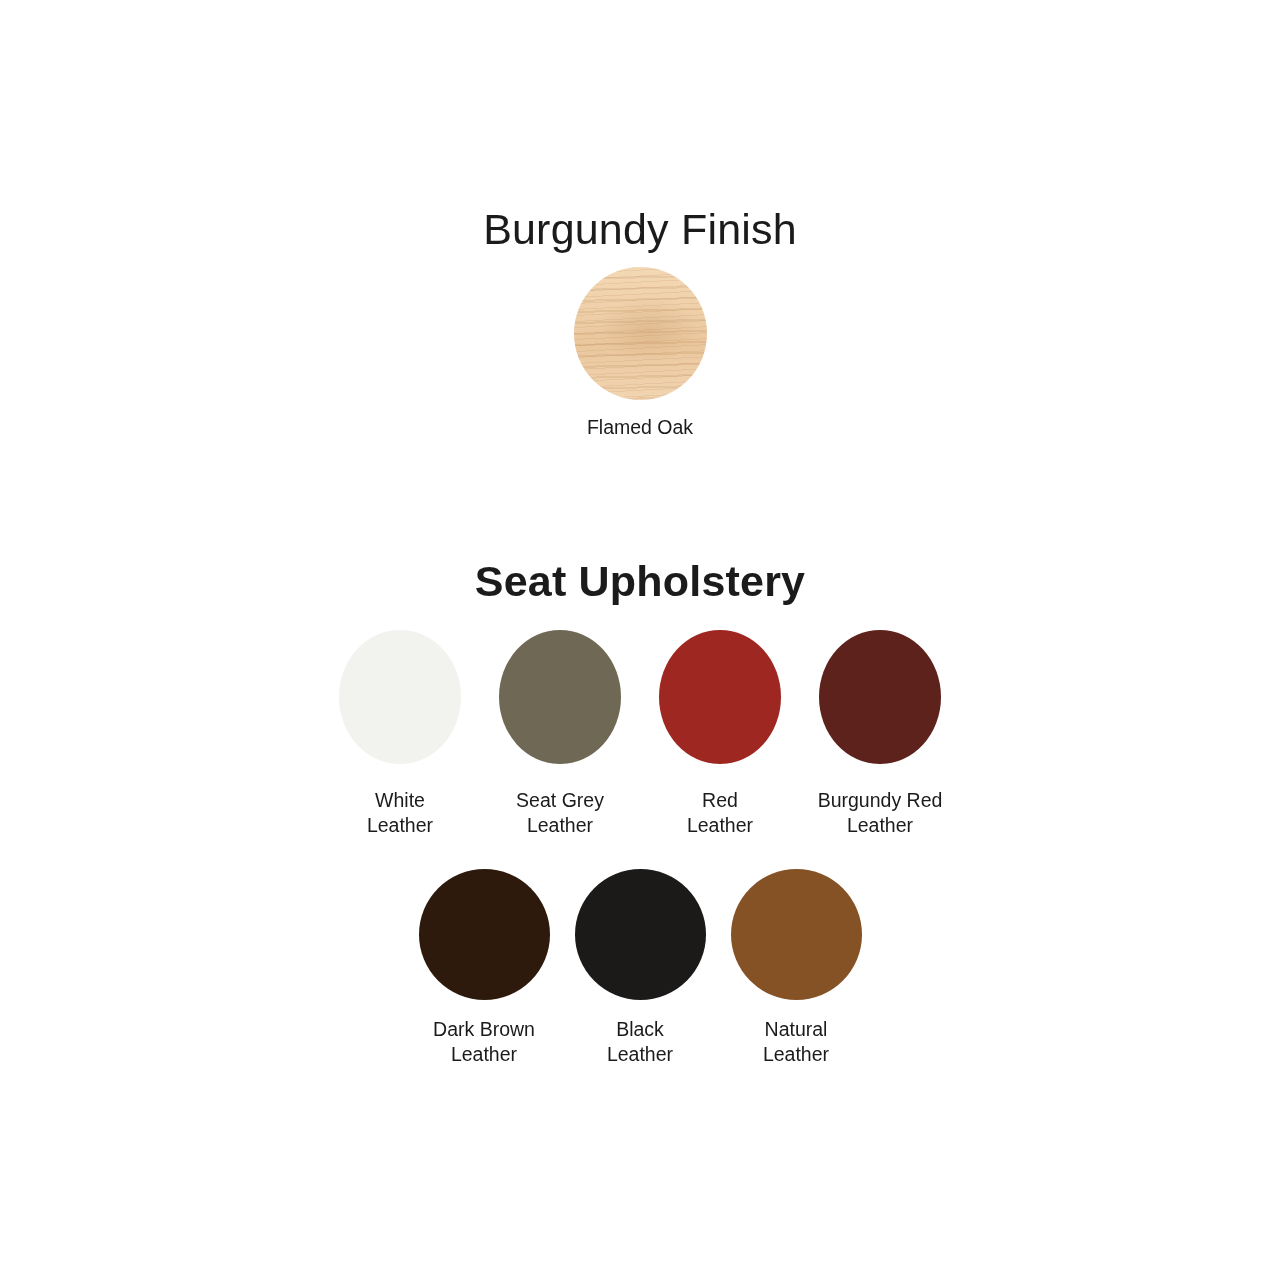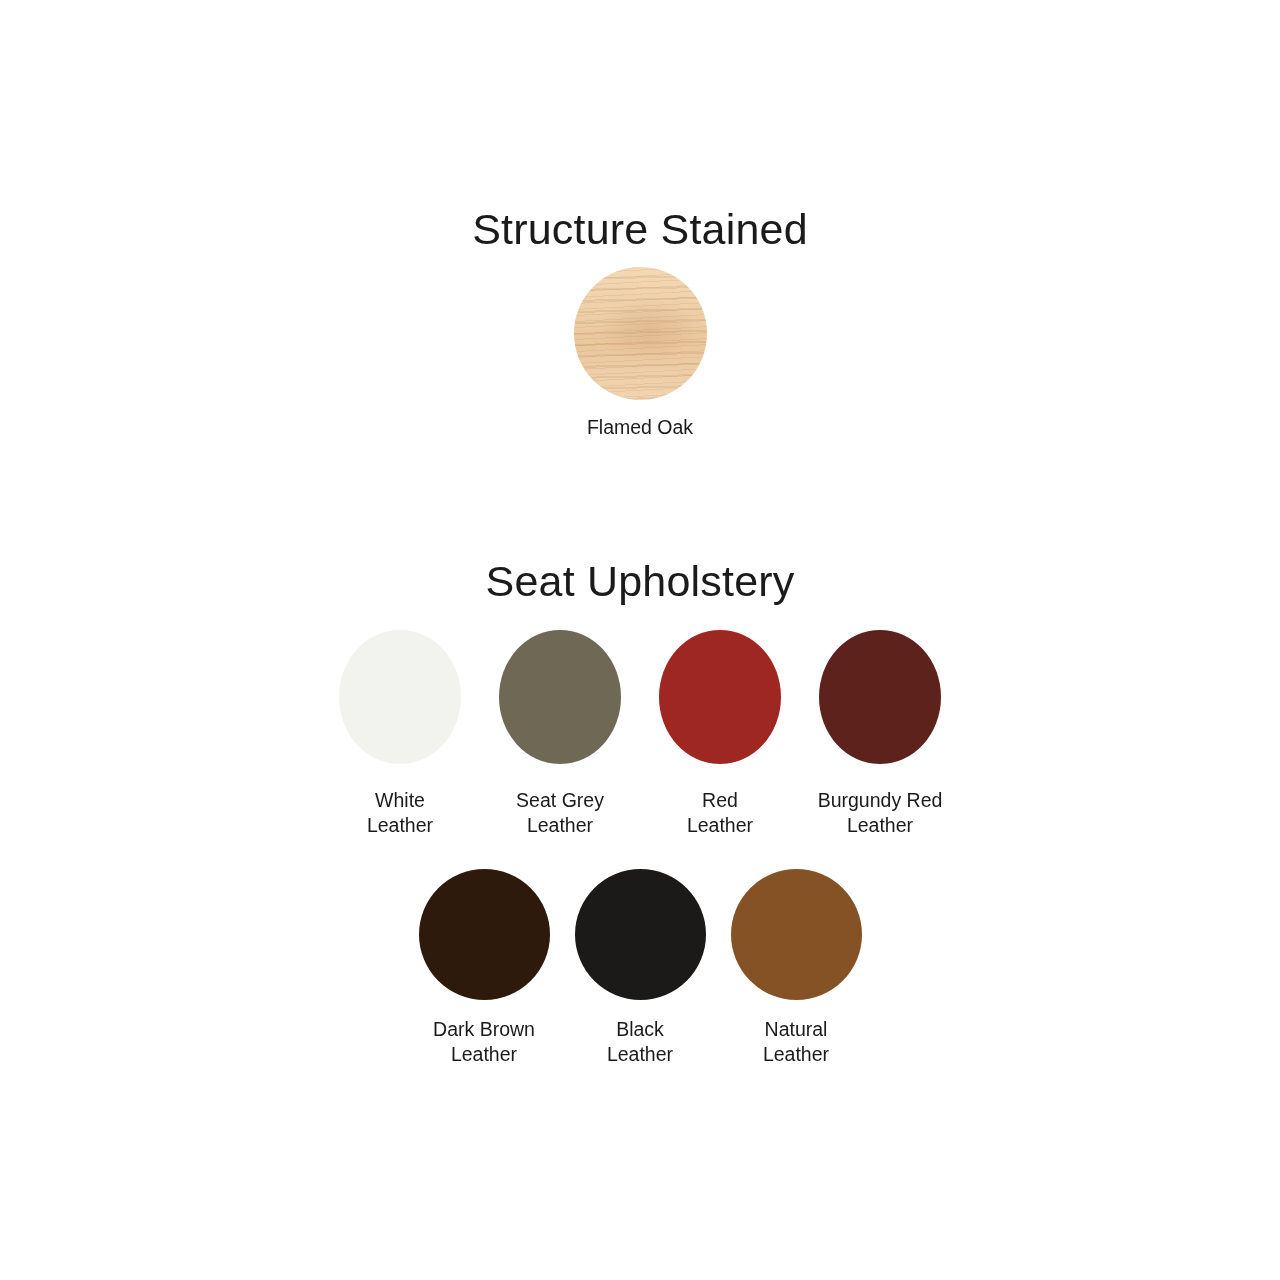--- a/index.html
+++ b/index.html
@@ -28,21 +28,21 @@
     left: 0;
     width: 1280px;
     text-align: center;
     font-size: 43px;
     font-weight: 400;
     letter-spacing: 0.2px;
     color: #1b1b1b;
     line-height: 1;
   }
   #title-structure { top: 172px; }
-  #title-upholstery { top: 524px; }
+  #title-upholstery { top: 524px; font-weight: bold; }
 
   
   .swatch-row {
     position: absolute;
     display: flex;
     justify-content: center;
     align-items: flex-start;
   }
   #row-structure { top: 267px; left: 0; width: 1280px; gap: 49px; }
   #row-uph-1     { top: 630px; left: 0; width: 1280px; gap: 27px; }
@@ -125,21 +125,21 @@
   }
 
   
   .solid-fill { position: absolute; inset: 0; }
 </style>
 </head>
 <body>
 
 <div class="page">
 
-  <h2 class="section-title" id="title-structure">Structure Stained</h2>
+  <h2 class="section-title" id="title-structure">Burgundy Finish</h2>
 
   <div class="swatch-row" id="row-structure">
 
     <div class="swatch">
       <div class="swatch-disc">
         <span class="grain wood-flamed-oak"></span>
       </div>
       <div class="swatch-label">Flamed Oak</div>
     </div>
 

